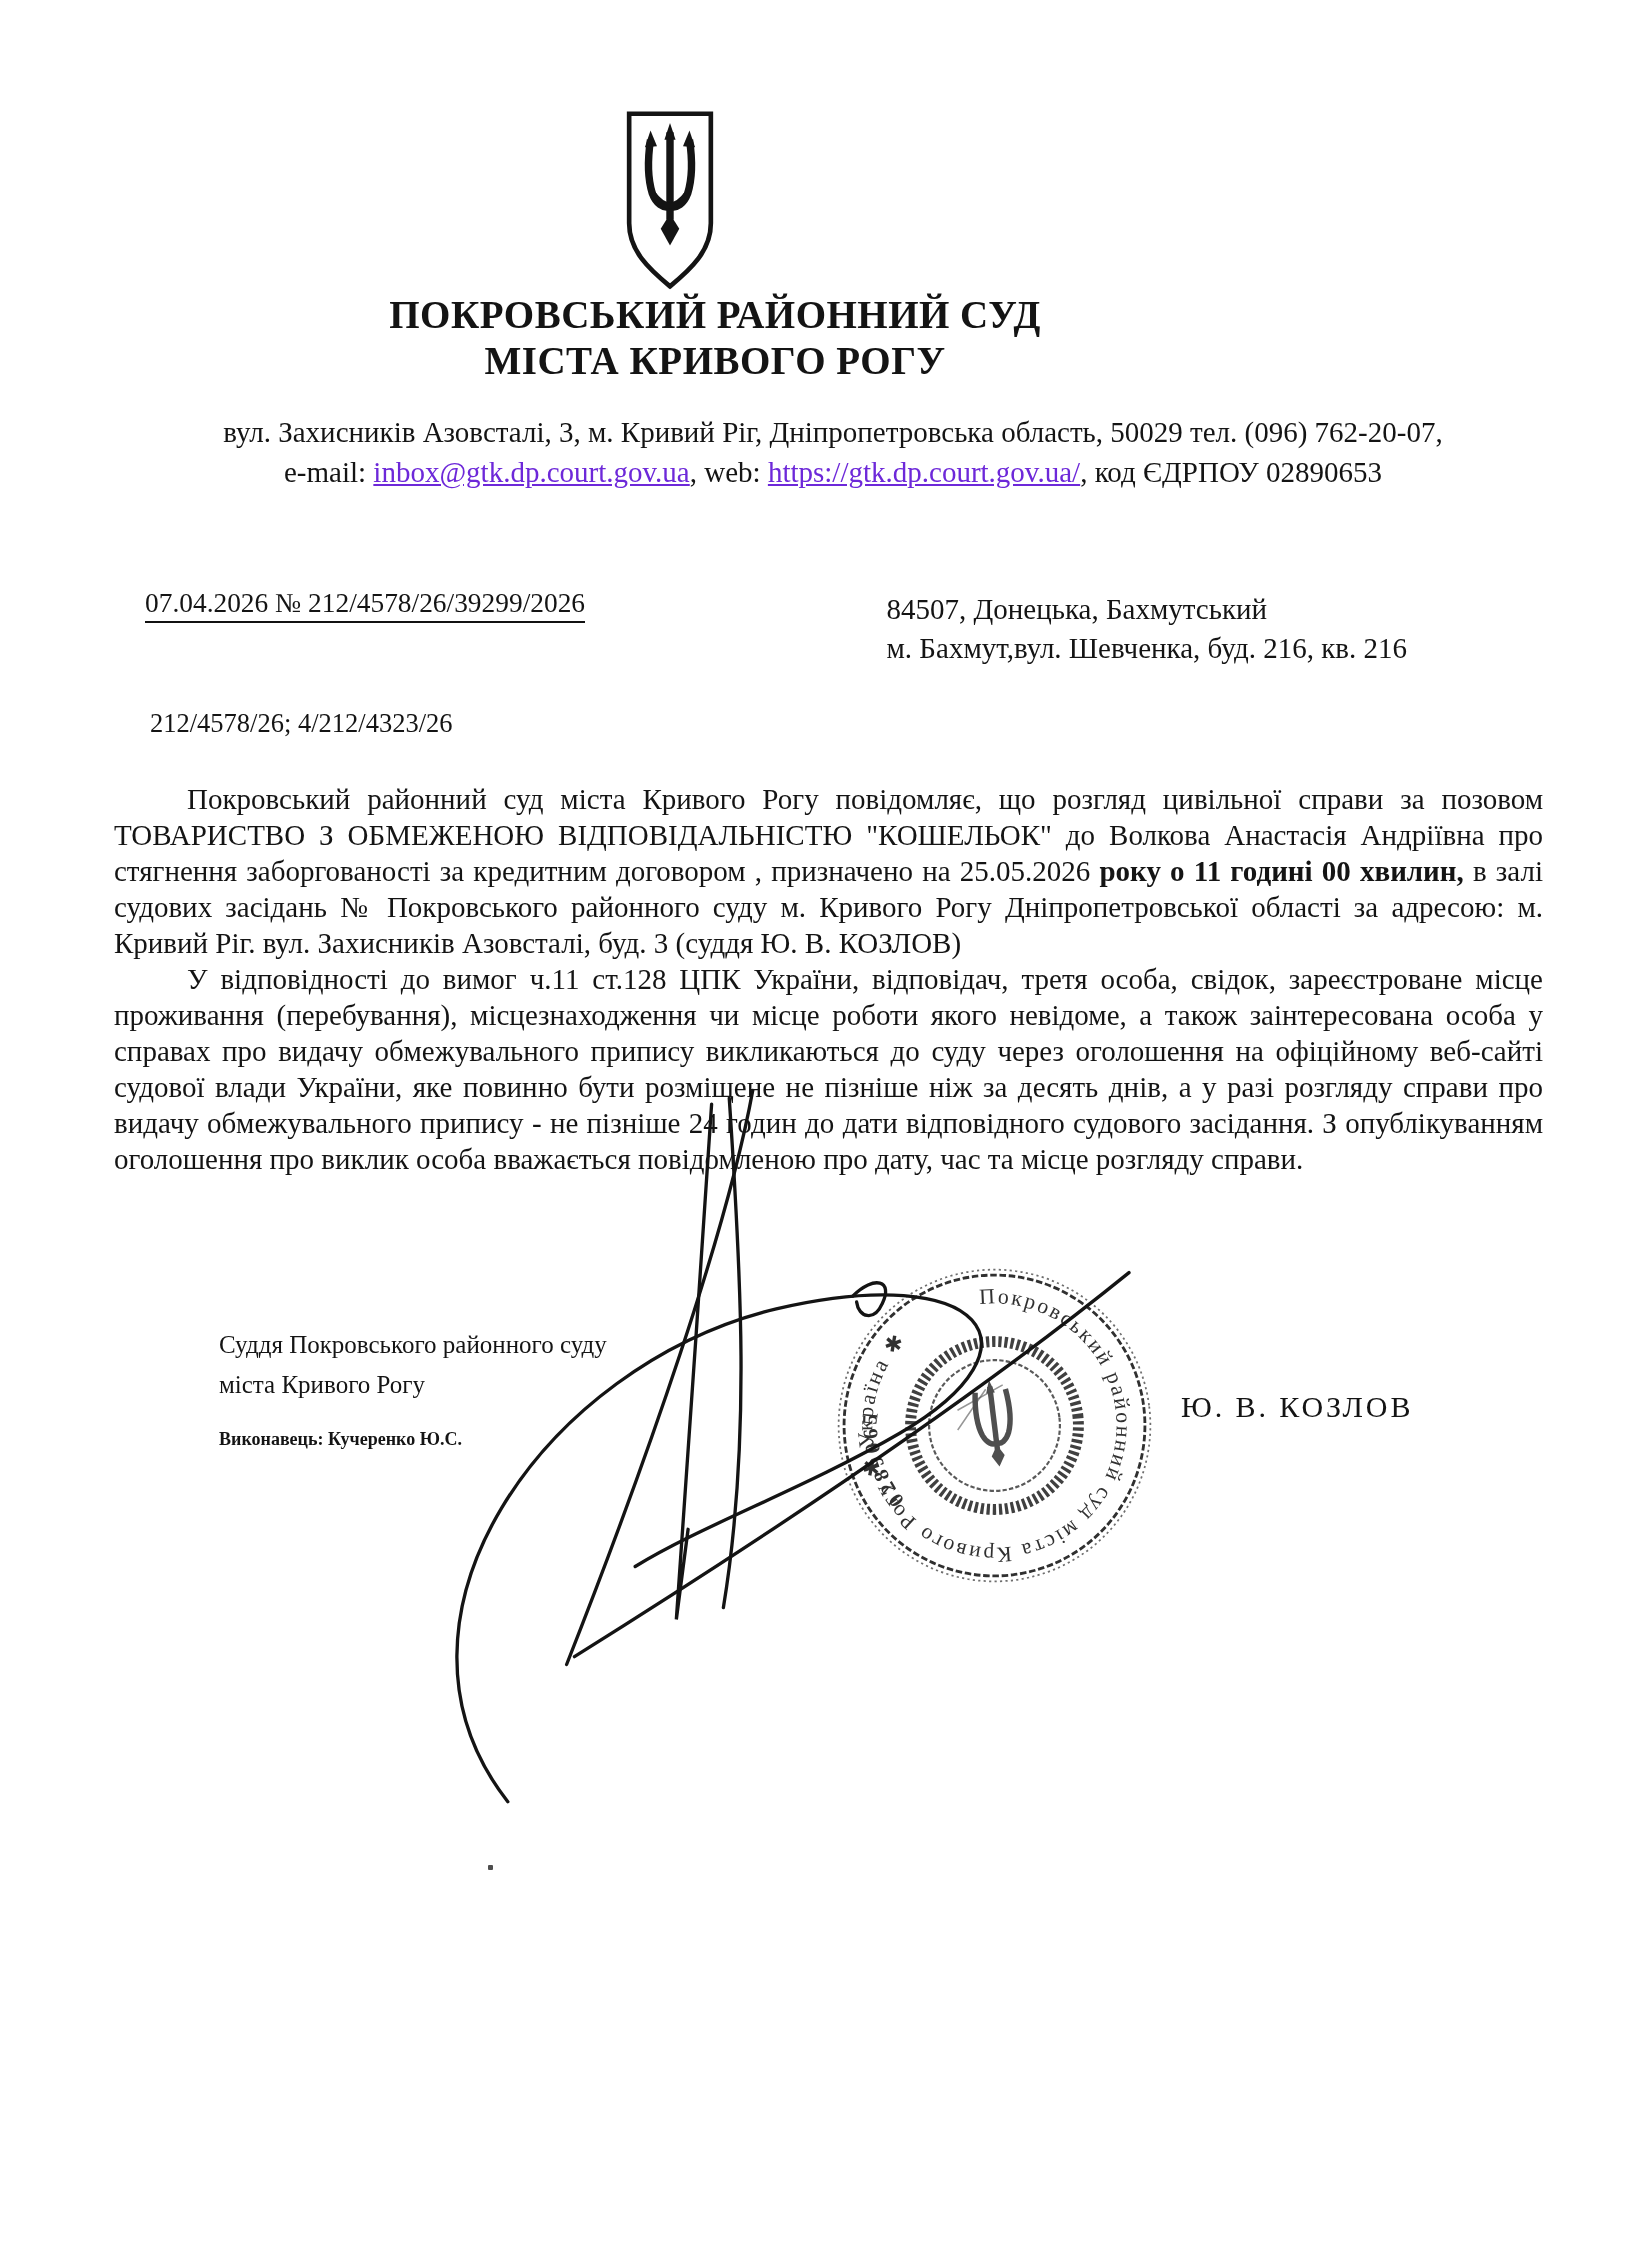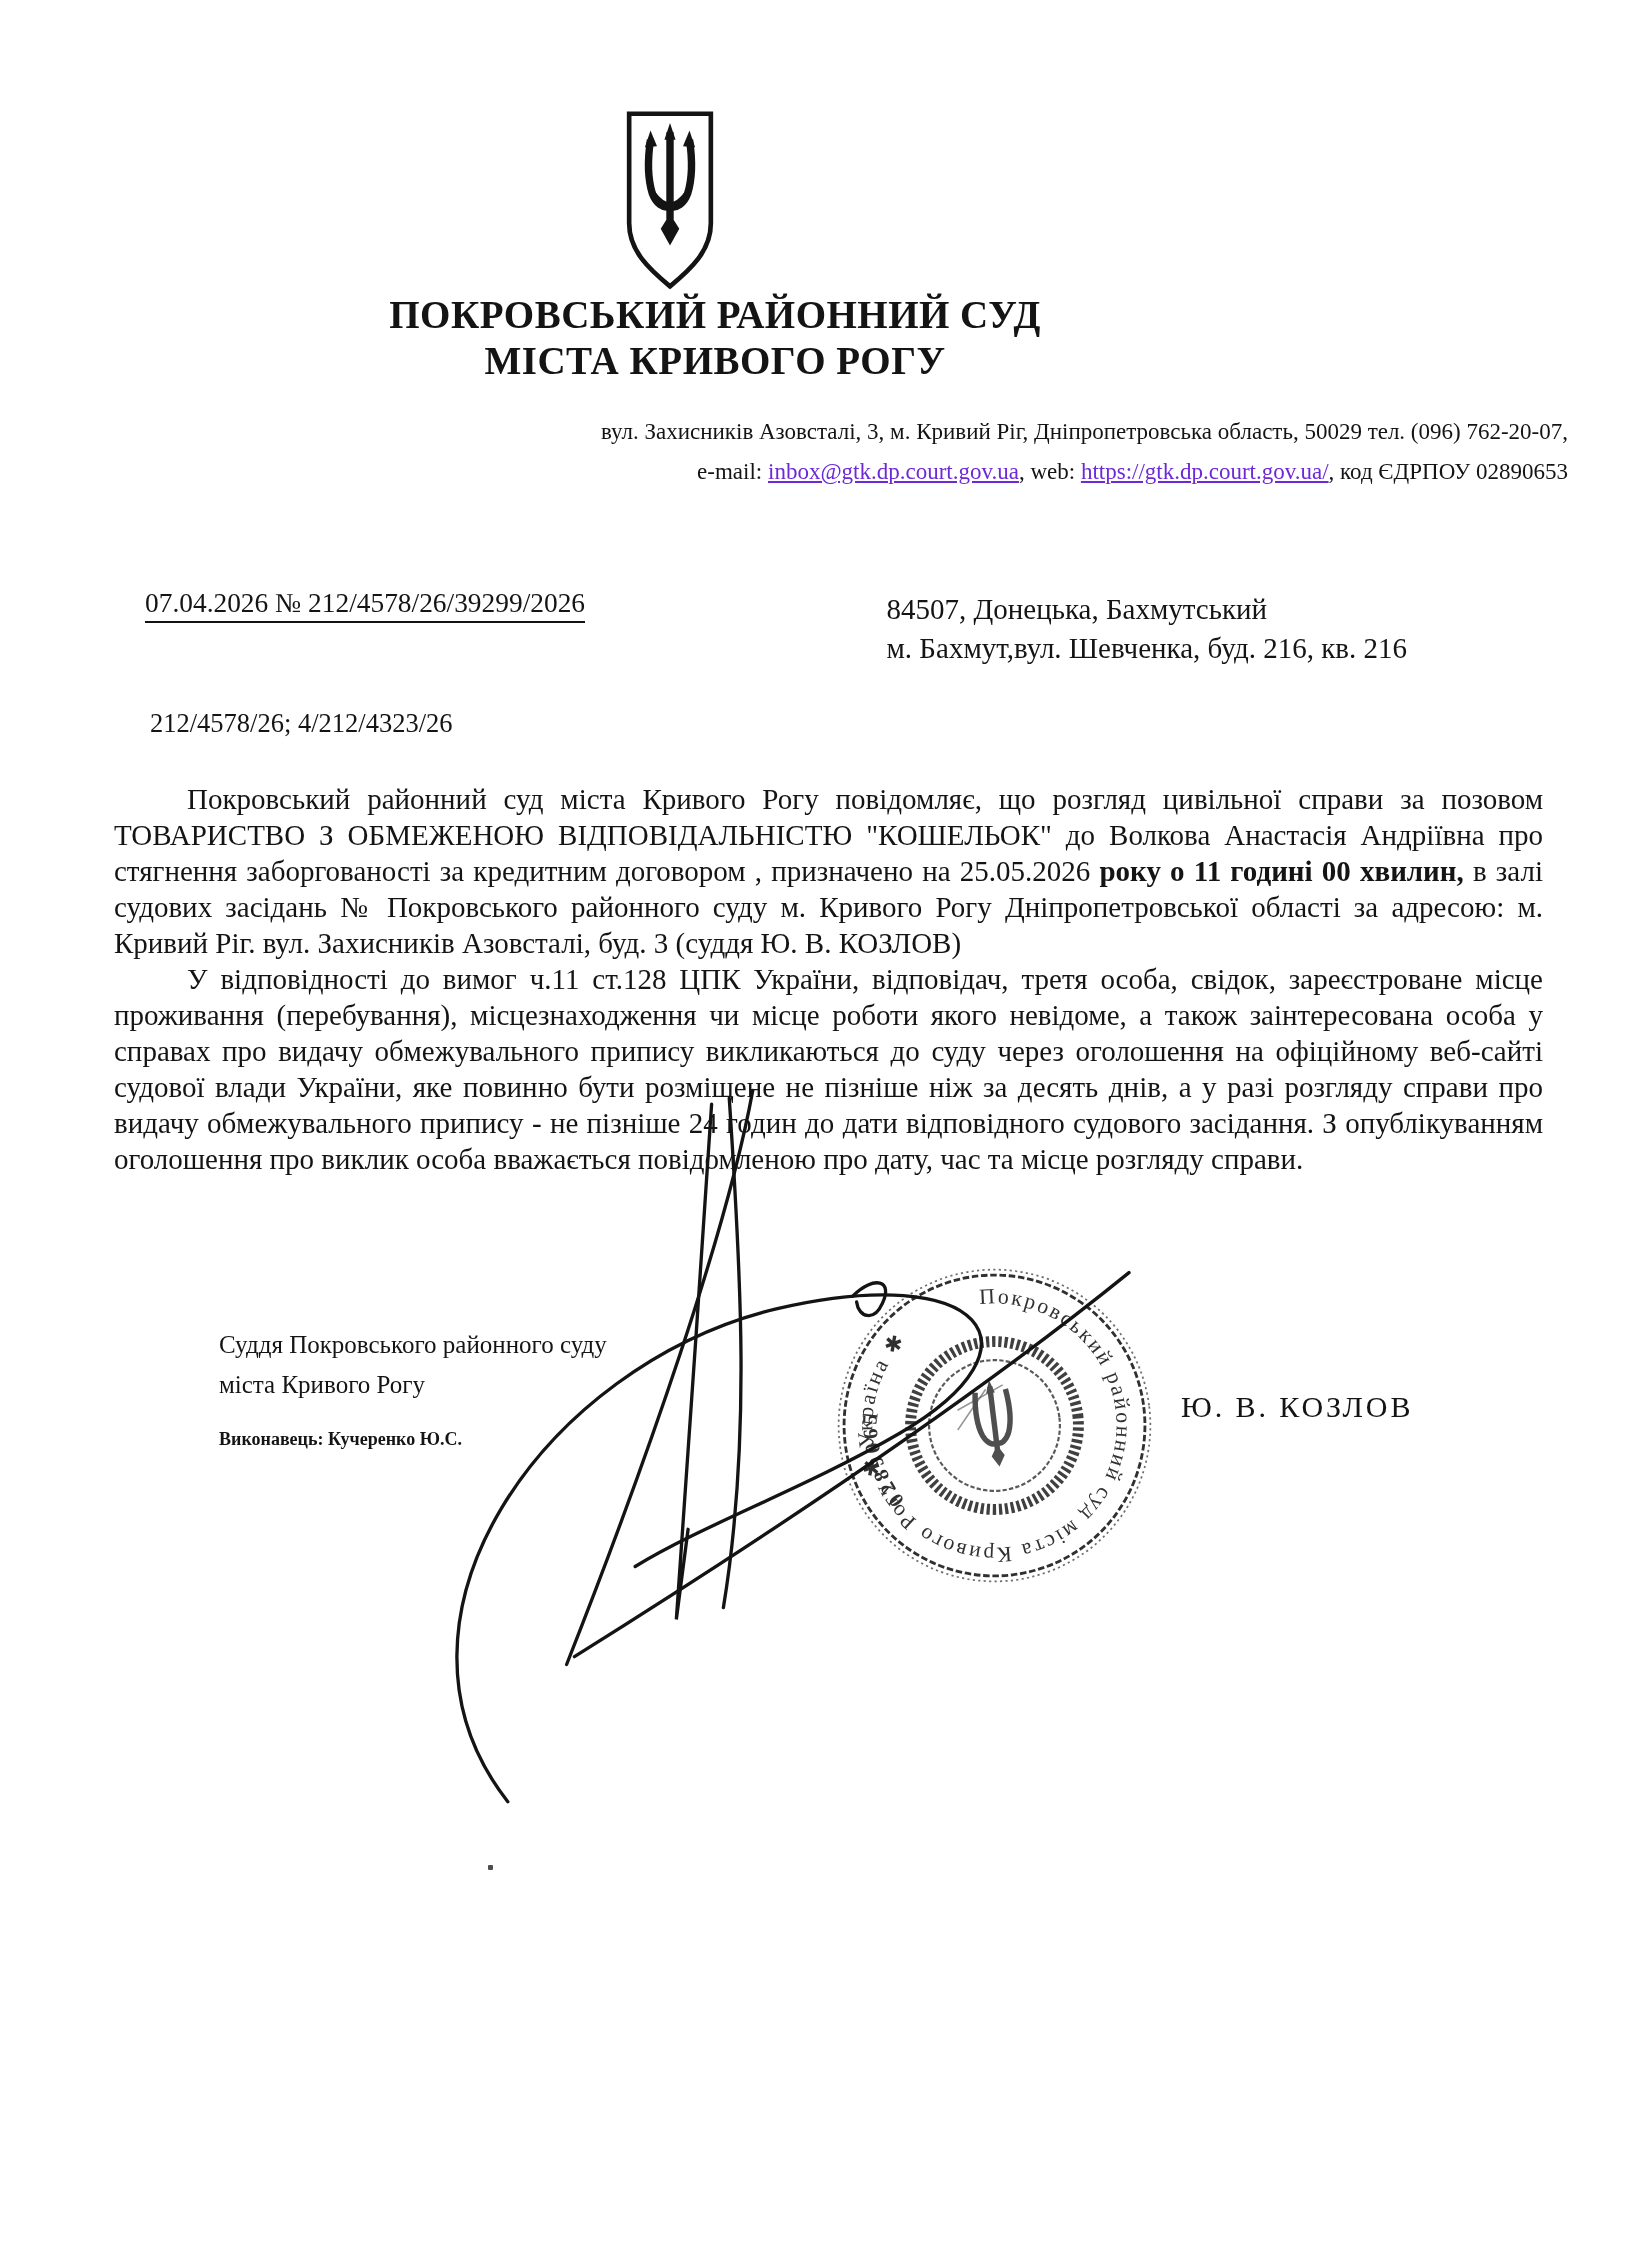--- a/index.html
+++ b/index.html
@@ -14,21 +14,21 @@
   }
   .abs{position:absolute;}
   
   .court-title{
     left:78px;top:292px;width:1274px;
     text-align:center;font-weight:bold;font-size:39px;line-height:46px;
     letter-spacing:0.5px;
   }
   .address-block{
     left:98px;top:412px;width:1470px;
-    text-align:right;font-size:23px;line-height:40px;
+    text-align:center;font-size:29px;line-height:40px;
   }
   .lnk{text-decoration:underline;color:#6d28d9;}
   
   .ref-line{
     left:145px;top:588px;font-size:27.4px;
     border-bottom:2.5px solid #111;padding-bottom:2px;text-align:center;
   }
   .case-line{left:150px;top:708px;font-size:26.5px;}
   .recipient{left:860px;top:590px;font-size:29px;line-height:39px;}
   .recipient .ind{padding-left:26.5px;}

